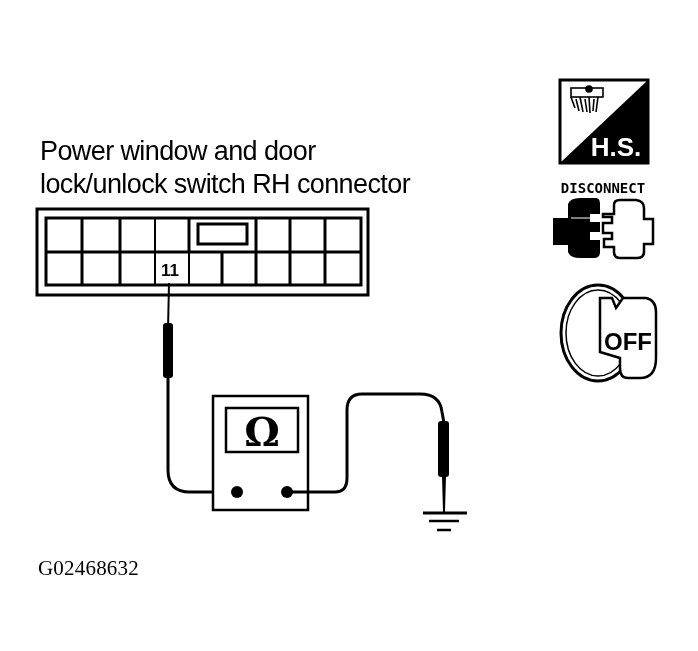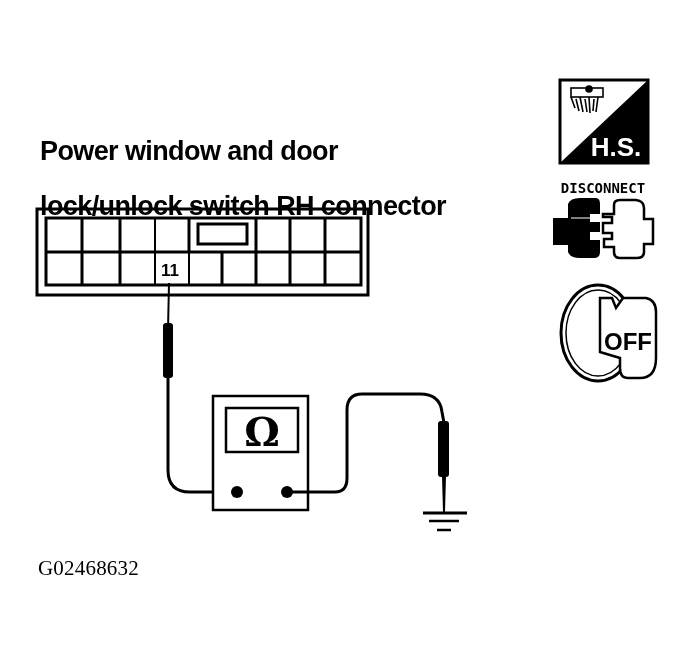--- a/index.html
+++ b/index.html
@@ -1,19 +1,19 @@
 <!DOCTYPE html>
 <html><head>
   <meta charset="utf-8">
   <style>
     html, body { margin: 0; padding: 0; background: #ffffff; }
     body { width: 698px; height: 651px; position: relative; overflow: hidden; font-family: "Liberation Sans", sans-serif; color: #000; }
-    .title-line { position: absolute; left: 40px; font-size: 27px; font-weight: bold; letter-spacing: -0.6px; white-space: nowrap; line-height: 1; }
+    .title-line { position: absolute; left: 40px; font-size: 27px; font-weight: normal; letter-spacing: -0.6px; white-space: nowrap; line-height: 1; }
     #title1 { top: 138px; }
-    #title2 { top: 193px; }
+    #title2 { top: 171px; }
     .caption { position: absolute; left: 38px; top: 558px; font-size: 21px; line-height: 1; letter-spacing: 0.2px; font-family: Liberation Serif, serif; }
     svg.diagram { position: absolute; left: 0; top: 0; }
     .pin-label { font-family: "Liberation Sans", sans-serif; font-weight: bold; font-size: 17px; }
     .hs-text { font-family: "Liberation Sans", sans-serif; font-weight: bold; font-size: 26px; }
     .disc-text { font-family: "DejaVu Sans Mono", monospace; font-weight: bold; font-size: 14px; }
     .off-text { font-family: "Liberation Sans", sans-serif; font-weight: bold; font-size: 24px; }
     .omega { font-family: "DejaVu Serif", serif; font-weight: bold; font-size: 40px; }
   </style>
 </head>
 <body>

